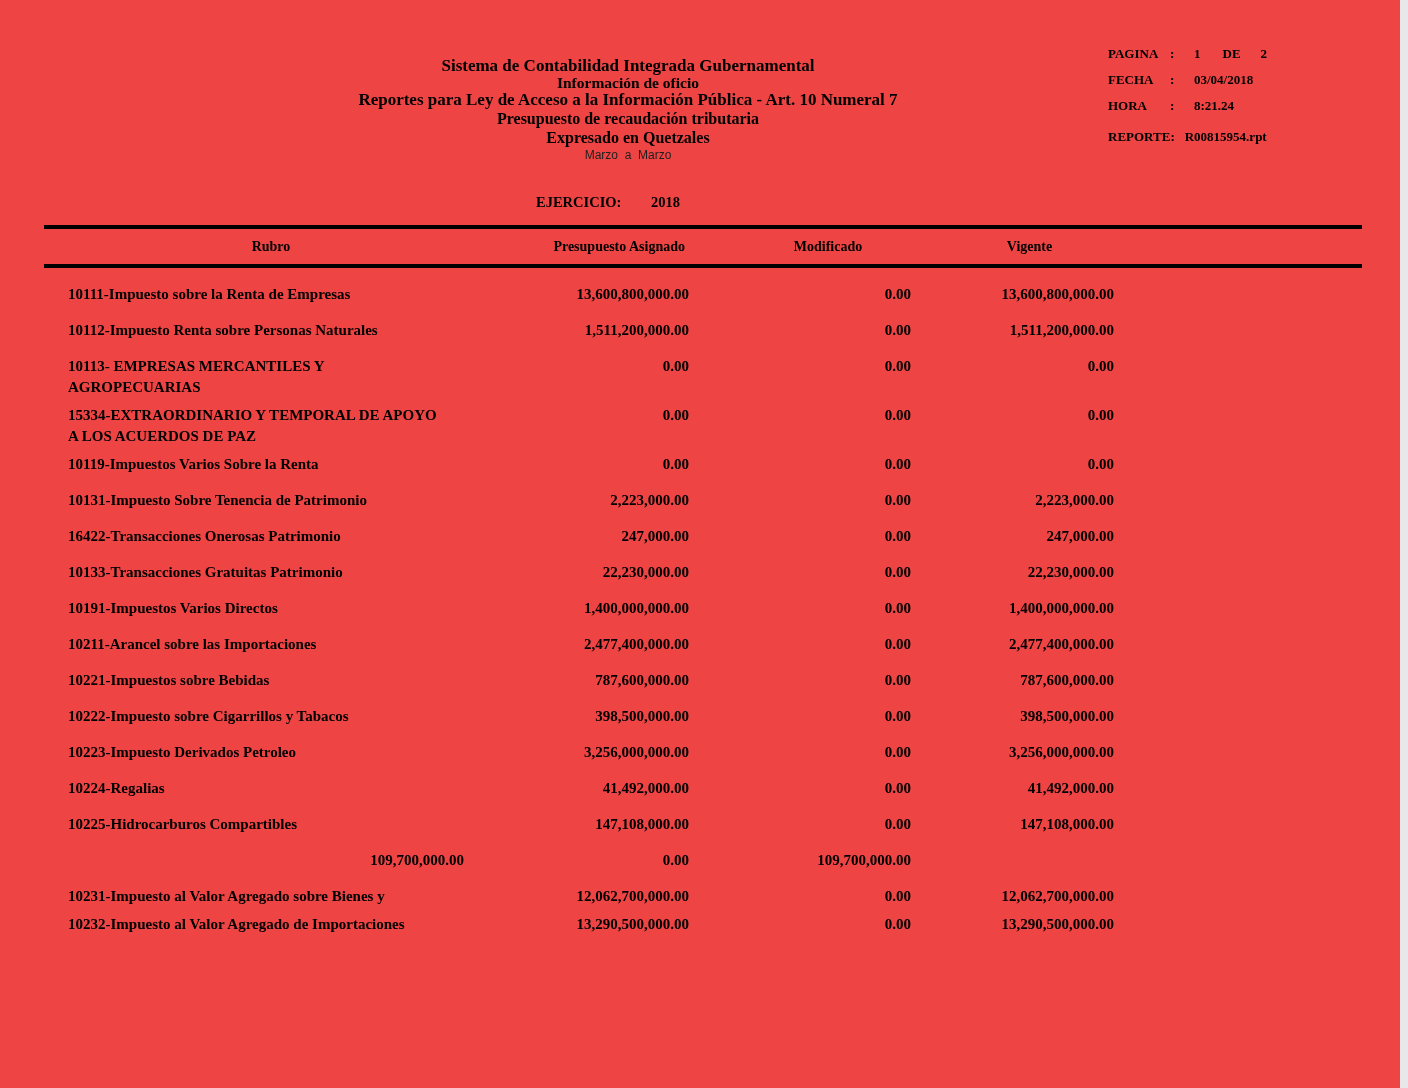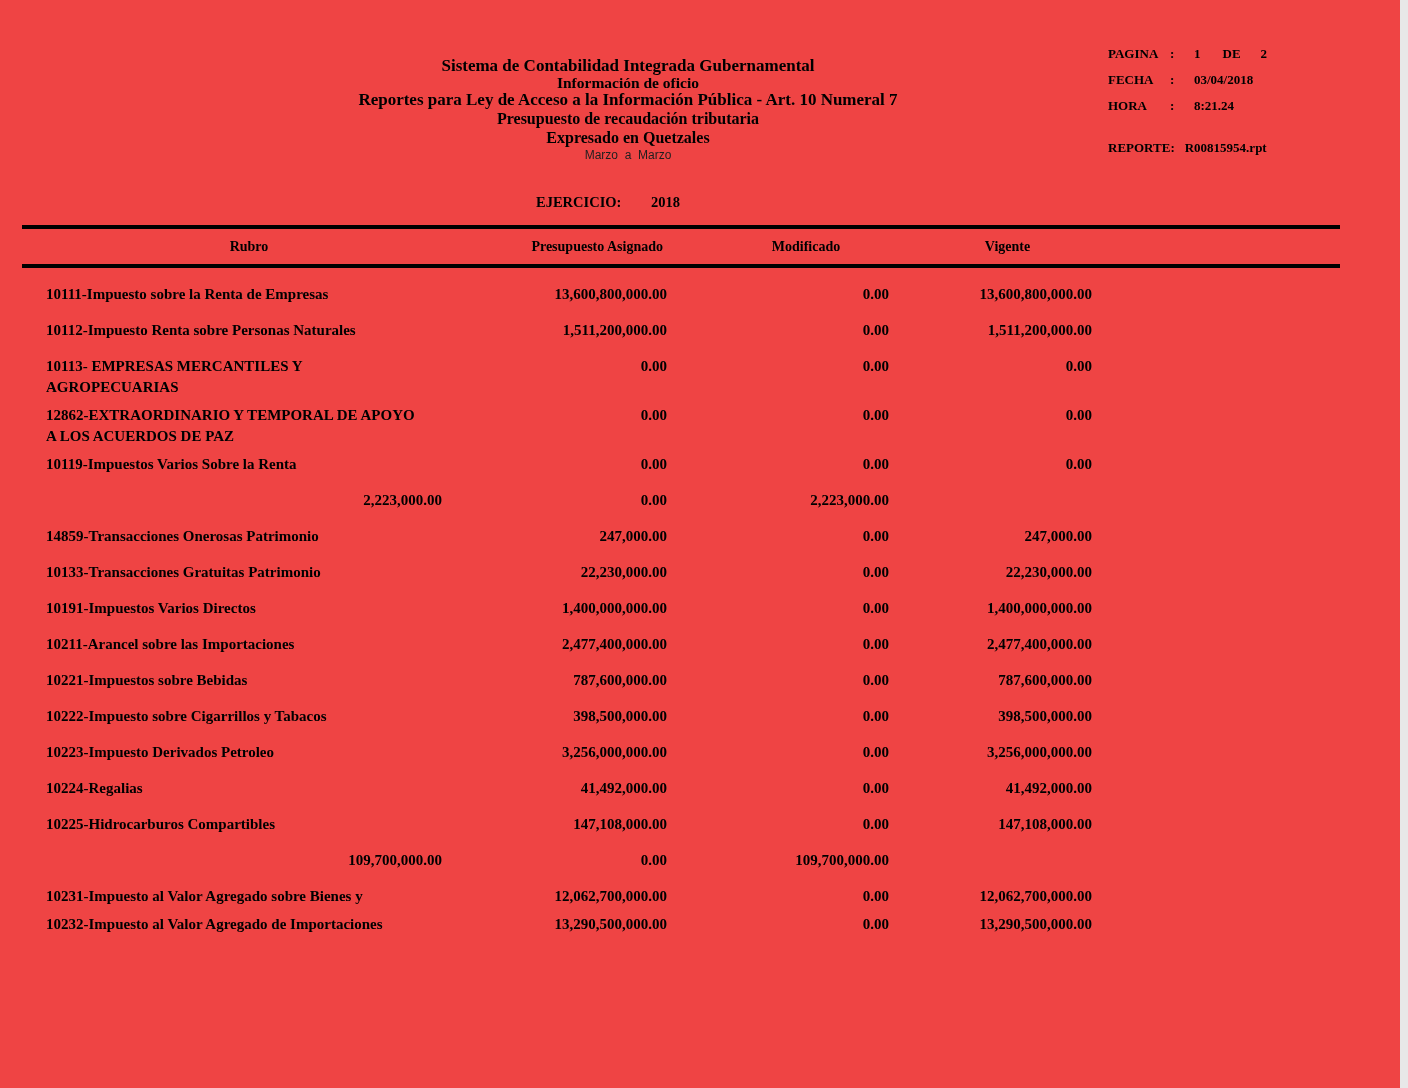--- a/index.html
+++ b/index.html
@@ -24,35 +24,35 @@
   .t-l5{font-size:16px;line-height:19px;}
   .t-period{
     font-family:"Liberation Sans","DejaVu Sans",sans-serif;
     font-weight:400;font-size:12px;line-height:17px;color:#1f1f1f;
     white-space:pre;
   }
 
   
   .meta-block{position:absolute;top:46px;left:1108px;font-size:13px;font-weight:700;}
   .meta-row{display:flex;align-items:center;margin-bottom:11px;line-height:15px;}
-  .meta-row.reporte{margin-top:27px;}
+  .meta-row.reporte{margin-top:16px;}
   .m-label{display:inline-block;width:62px;}
   .m-colon{display:inline-block;width:8px;}
   .m-val{margin-left:16px;}
   .m-de{margin-left:22px;}
   .m-tot{margin-left:20px;}
   .m-val-rep{margin-left:10px;}
 
   
   .ejercicio{position:absolute;top:194px;left:536px;font-size:14.5px;font-weight:700;}
   .ej-val{margin-left:26px;}
 
   
   .report-table{
-    position:absolute;top:225px;left:22px;width:1318px;
+    position:absolute;top:225px;left:44px;width:1318px;
     border-top:4px solid #000;
   }
   .thead{
     display:grid;grid-template-columns:420px 225px 222px 203px;
     align-items:center;
     height:35px;
     border-bottom:4px solid #000;
     font-size:14px;font-weight:700;
   }
   .th-rubro{text-align:center;padding-left:34px;}
@@ -146,46 +146,49 @@
             <div class="rubro-line">10113- EMPRESAS MERCANTILES Y</div>
             <div class="rubro-line">AGROPECUARIAS</div>
           </div>
     <div class="td-num">0.00</div>
     <div class="td-num">0.00</div>
     <div class="td-num">0.00</div>
   </div>
 
   <div class="tr two-line">
     <div class="td-rubro">
-            <div class="rubro-line">12862-EXTRAORDINARIO Y TEMPORAL DE APOYO</div>
+            <div class="rubro-line">15334-EXTRAORDINARIO Y TEMPORAL DE APOYO</div>
             <div class="rubro-line">A LOS ACUERDOS DE PAZ</div>
           </div>
     <div class="td-num">0.00</div>
     <div class="td-num">0.00</div>
     <div class="td-num">0.00</div>
   </div>
 
   <div class="tr">
     <div class="td-rubro">
             <div class="rubro-line">10119-Impuestos Varios Sobre la Renta</div>
           </div>
     <div class="td-num">0.00</div>
     <div class="td-num">0.00</div>
     <div class="td-num">0.00</div>
   </div>
 
   <div class="tr">
+    <div class="td-rubro">
+            <div class="rubro-line">10131-Impuesto Sobre Tenencia de Patrimonio</div>
+          </div>
     <div class="td-num">2,223,000.00</div>
     <div class="td-num">0.00</div>
     <div class="td-num">2,223,000.00</div>
   </div>
 
   <div class="tr">
     <div class="td-rubro">
-            <div class="rubro-line">14859-Transacciones Onerosas Patrimonio</div>
+            <div class="rubro-line">16422-Transacciones Onerosas Patrimonio</div>
           </div>
     <div class="td-num">247,000.00</div>
     <div class="td-num">0.00</div>
     <div class="td-num">247,000.00</div>
   </div>
 
   <div class="tr">
     <div class="td-rubro">
             <div class="rubro-line">10133-Transacciones Gratuitas Patrimonio</div>
           </div>

